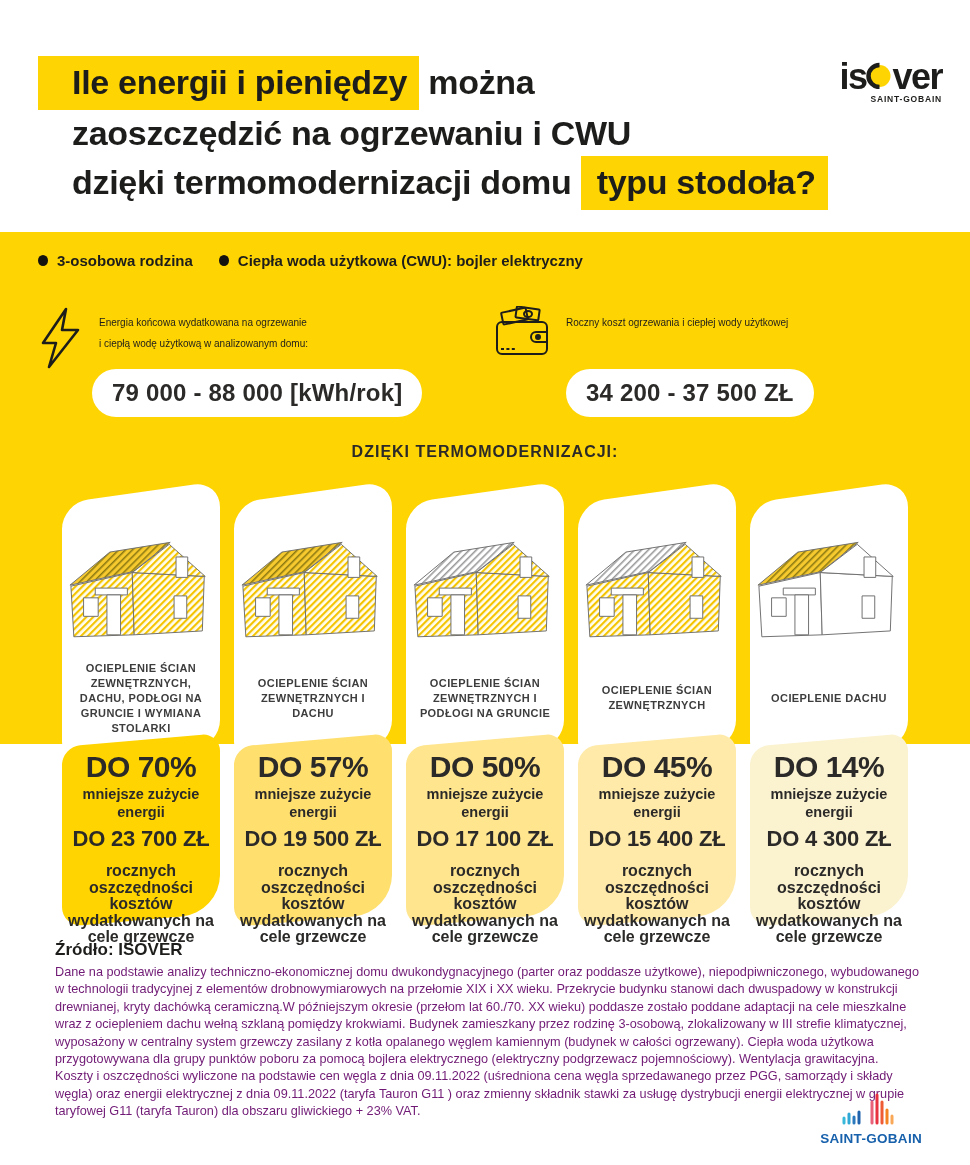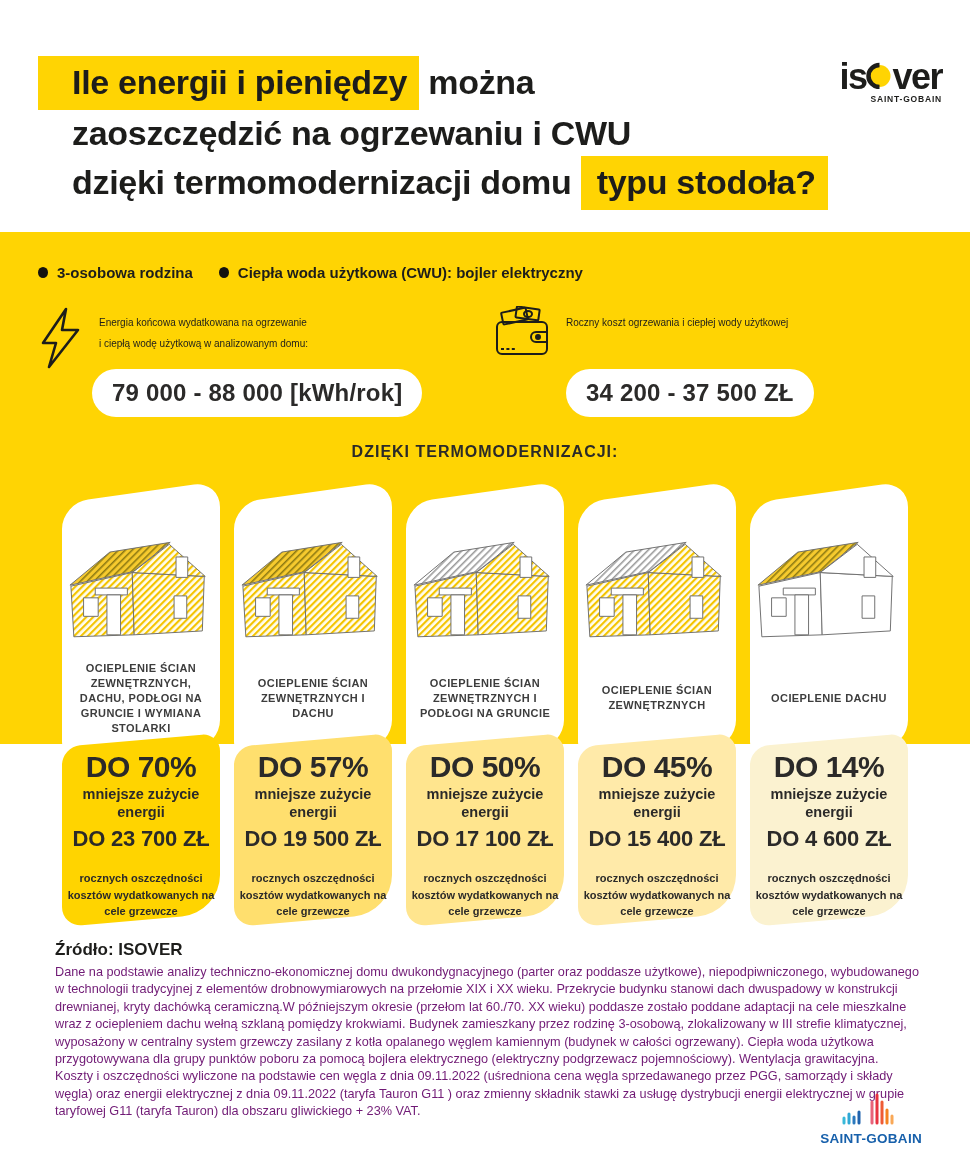--- a/index.html
+++ b/index.html
@@ -13,21 +13,21 @@
   .hl{background:#ffd403;display:inline-block;padding:3px 12px 5px 16px;}
   .hl-first{padding-left:34px;}
   .indent{margin-left:34px;}
   
   .isover{position:absolute;right:28px;top:60px;text-align:right;}
   .isover-word{display:flex;align-items:center;justify-content:flex-end;
                font-size:36px;font-weight:800;letter-spacing:-1.5px;line-height:34px;text-transform:lowercase;}
   .isover-word svg{margin:2px -1px 0 0;}
   .isover-sub{font-size:8.5px;font-weight:700;letter-spacing:0.8px;margin-top:0px;}
   
-  .bullets{position:absolute;left:38px;top:264px;display:flex;gap:26px;font-size:15px;font-weight:800;}
+  .bullets{position:absolute;left:38px;top:252px;display:flex;gap:26px;font-size:15px;font-weight:800;}
   .bullet{display:flex;align-items:center;}
   .dot{width:10px;height:11px;border-radius:50%;background:#14120f;margin-right:9px;flex:none;}
   
   .stat{position:absolute;display:flex;gap:15px;}
   .stat-1{left:36px;top:306px;}
   .stat-2{left:495px;top:306px;}
   .stat .label{font-size:10px;font-weight:400;line-height:21px;padding-top:6px;}
   .pill{position:absolute;background:#fff;border-radius:30px;font-weight:800;font-size:24px;
         color:#2b2a29;padding:10px 20px;white-space:nowrap;letter-spacing:0.2px;}
   .pill-1{left:92px;top:369px;}
@@ -44,21 +44,21 @@
                   border-radius:18px 18px 38px 20px;transform:skewY(-5deg);}
   .house-wrap{position:absolute;top:44px;left:6px;width:146px;height:112px;}
   .house-wrap svg{width:100%;height:100%;}
   .card-label{position:absolute;top:160px;left:10px;right:10px;height:92px;display:flex;
               align-items:center;justify-content:center;text-align:center;
               font-size:11px;font-weight:800;letter-spacing:0.4px;line-height:15px;color:#3d3d3d;}
   .card-bottom-content{position:absolute;top:258px;left:0;right:0;text-align:center;color:#2b2a29;}
   .percent{font-size:30px;font-weight:800;letter-spacing:-0.5px;}
   .percent-sub{font-size:14.5px;font-weight:600;line-height:18px;margin-top:1px;}
   .amount{font-size:22px;font-weight:800;margin-top:5px;letter-spacing:-0.2px;}
-  .amount-sub{font-size:11px;font-weight:600;line-height:16.5px;margin-top:18px;padding:0 1px;}
+  .amount-sub{font-size:16px;font-weight:600;line-height:16.5px;margin-top:11px;padding:0 1px;}
   
   .roof-y .roofFace{fill:url(#patRoofY);}
   .roof-g .roofFace{fill:url(#patRoofG);}
   .wall-y .wallFace{fill:url(#patWallY);}
   .wall-w .wallFace{fill:#ffffff;}
   .house rect{fill:#fff;}
   
   .source{position:absolute;left:55px;top:940px;font-size:17px;font-weight:600;color:#1d1d1b;}
   .footnote{position:absolute;left:55px;top:964px;width:876px;font-size:12.7px;line-height:17.4px;
             color:#701a75;font-weight:400;}
@@ -278,21 +278,21 @@
             <rect x="16" y="62" width="15" height="19"></rect>
               <rect x="28" y="52" width="33" height="7"></rect>
             <rect x="40" y="59" width="14" height="41"></rect>
           </g>
         </svg>
       </div>
       <div class="card-label">OCIEPLENIE DACHU</div>
       <div class="card-bottom-content">
         <div class="percent">DO 14%</div>
         <div class="percent-sub">mniejsze zużycie energii</div>
-        <div class="amount">DO 4 600 ZŁ</div>
+        <div class="amount">DO 4 300 ZŁ</div>
         <div class="amount-sub">rocznych oszczędności kosztów wydatkowanych na cele grzewcze</div>
       </div>
     </div>
 
   </div>
 
   <div class="source">Źródło: ISOVER</div>
   <div class="footnote">
     <p>Dane na podstawie analizy techniczno-ekonomicznej domu dwukondygnacyjnego (parter oraz poddasze użytkowe), niepodpiwniczonego, wybudowanego w technologii tradycyjnej z elementów drobnowymiarowych na przełomie XIX i XX wieku. Przekrycie budynku stanowi dach dwuspadowy w konstrukcji drewnianej, kryty dachówką ceramiczną.W późniejszym okresie (przełom lat 60./70. XX wieku) poddasze zostało poddane adaptacji na cele mieszkalne wraz z ociepleniem dachu wełną szklaną pomiędzy krokwiami. Budynek zamieszkany przez rodzinę 3-osobową, zlokalizowany w III strefie klimatycznej, wyposażony w centralny system grzewczy zasilany z kotła opalanego węglem kamiennym (budynek w całości ogrzewany). Ciepła woda użytkowa przygotowywana dla grupy punktów poboru za pomocą bojlera elektrycznego (elektryczny podgrzewacz pojemnościowy). Wentylacja grawitacyjna.</p>
     <p>Koszty i oszczędności wyliczone na podstawie cen węgla z dnia 09.11.2022 (uśredniona cena węgla sprzedawanego przez PGG, samorządy i składy węgla) oraz energii elektrycznej z dnia 09.11.2022 (taryfa Tauron G11 ) oraz zmienny składnik stawki za usługę dystrybucji energii elektrycznej w grupie taryfowej G11 (taryfa Tauron) dla obszaru gliwickiego + 23% VAT.</p>

